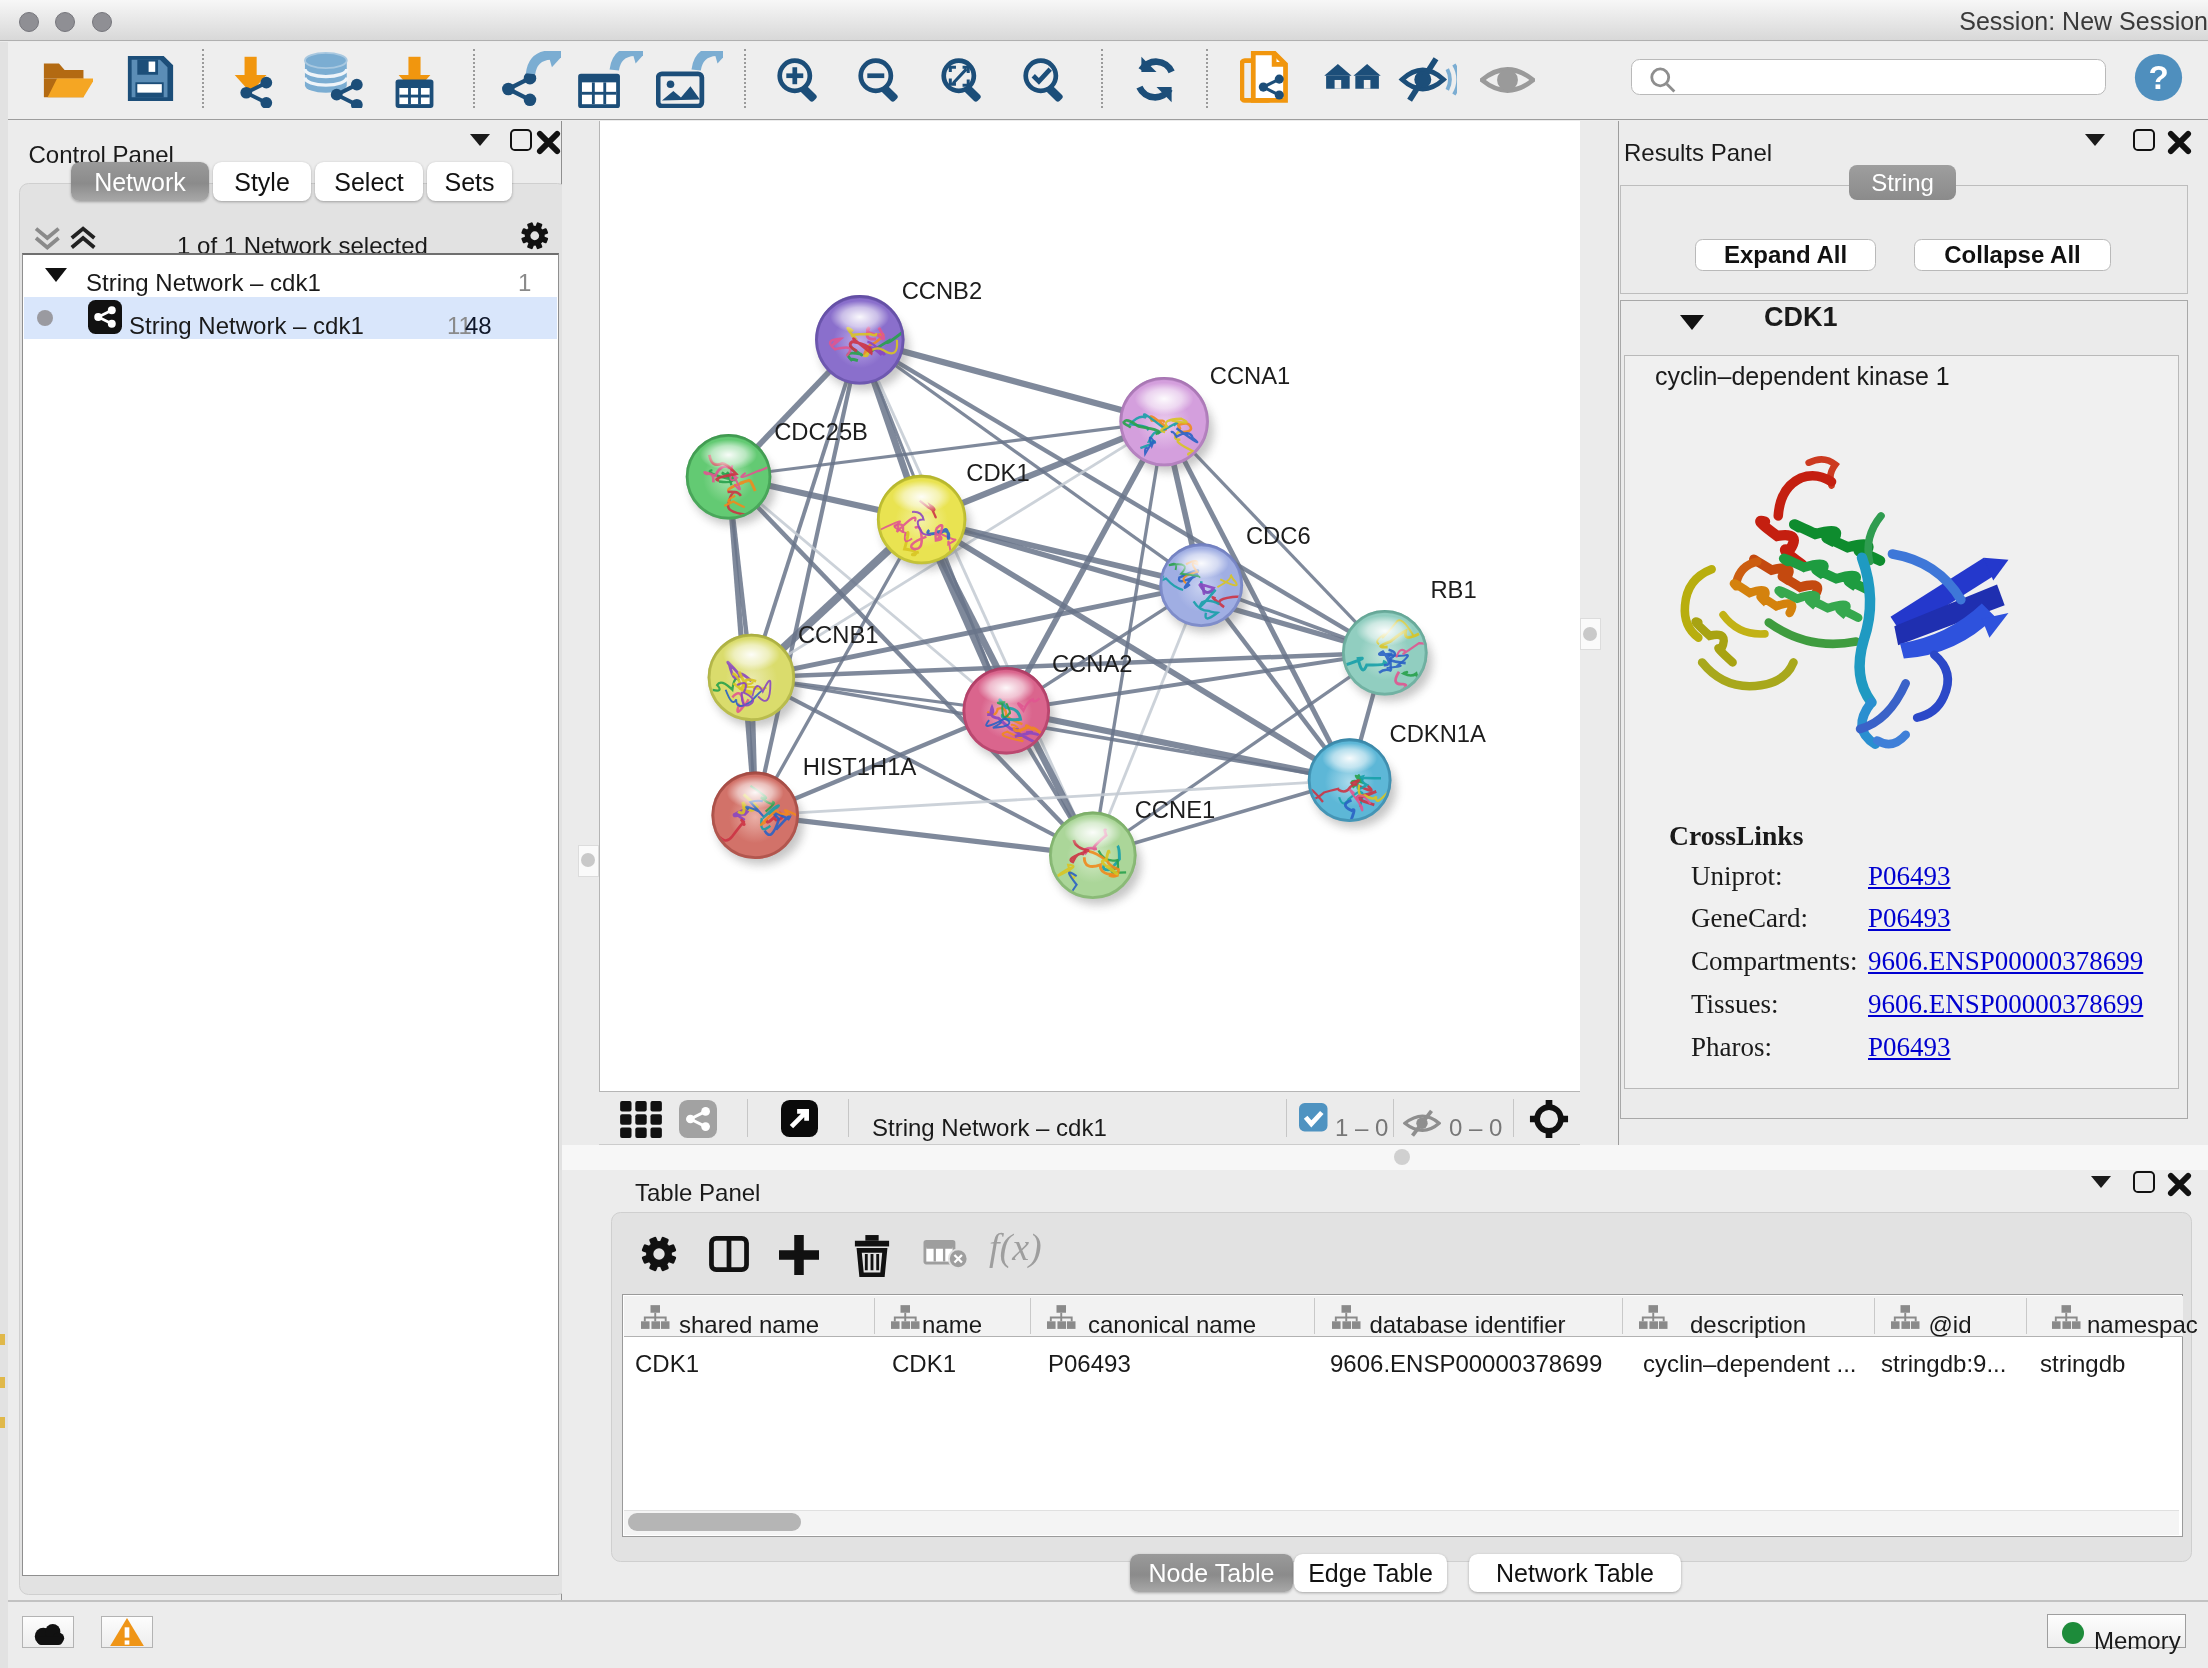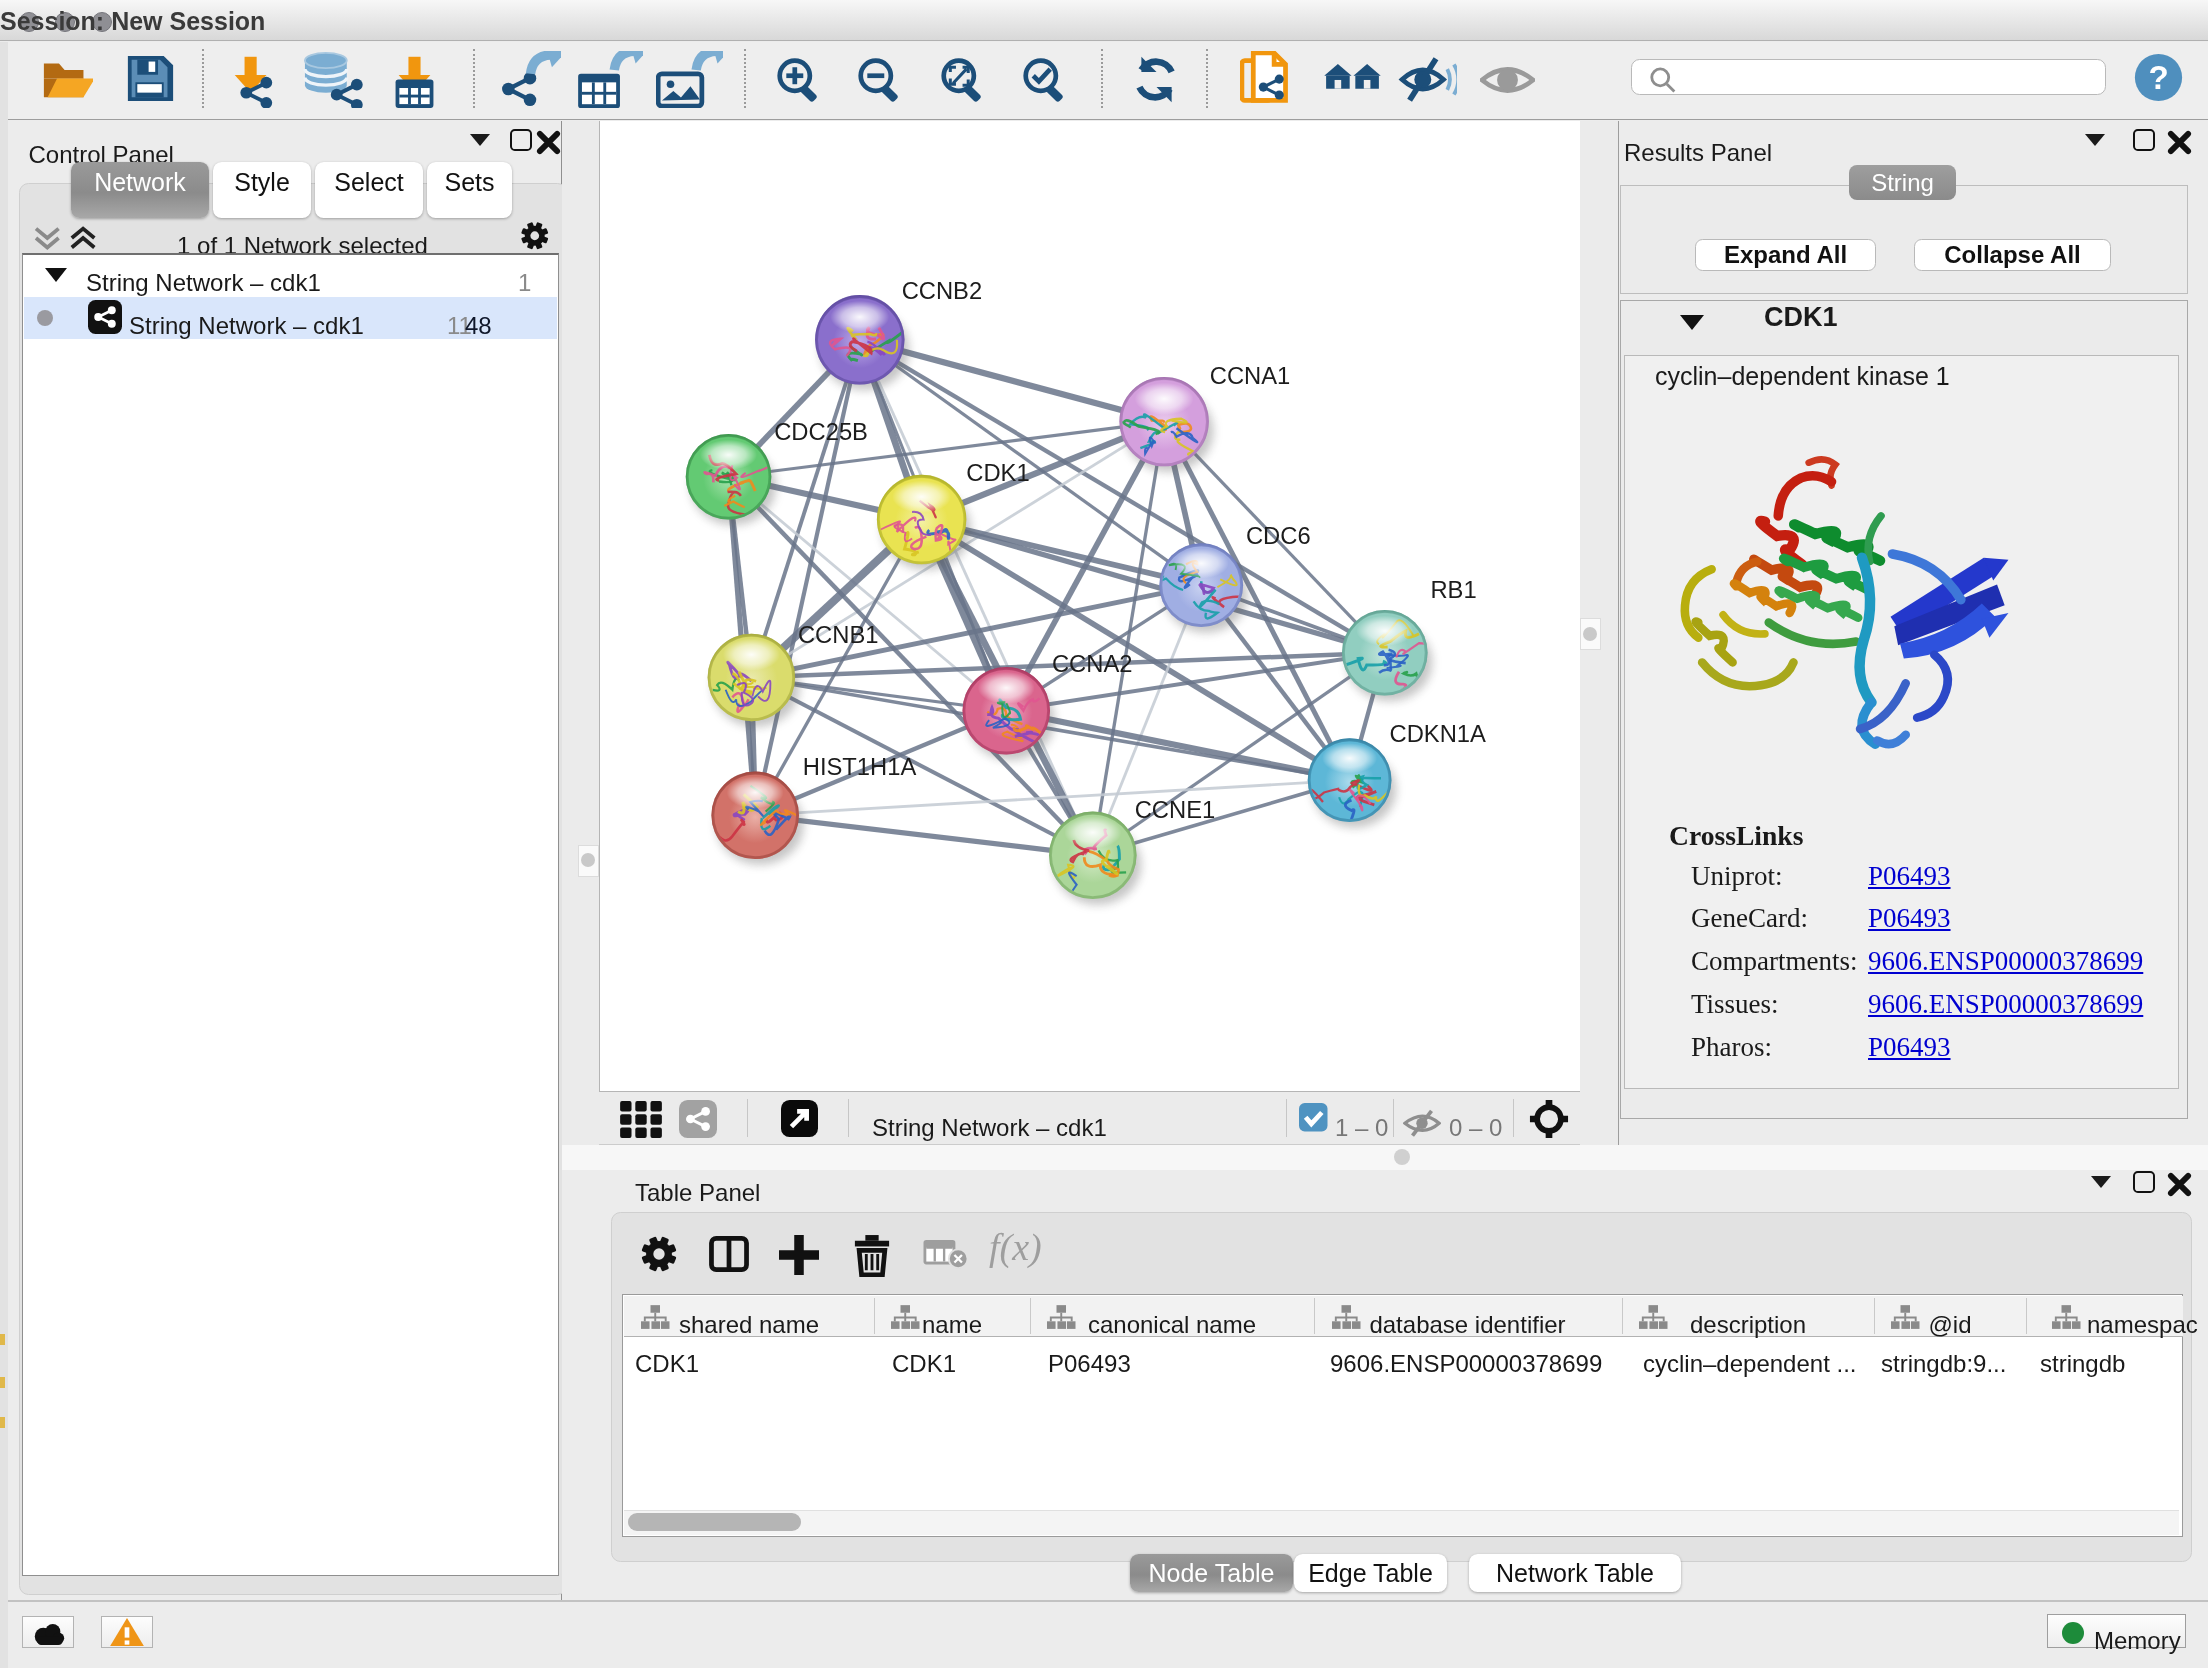--- a/index.html
+++ b/index.html
@@ -1,35 +1,35 @@
 <!DOCTYPE html>
 <html style="font-size:15px"><head><meta charset="utf-8"><style>
 html,body{margin:0;padding:0;}
 body{width:2208px;height:1668px;background:#ececec;font-family:"Liberation Sans",sans-serif;
  overflow:hidden;position:relative;color:#1a1a1a;}
 .abs{position:absolute;}
 .tri{width:0;height:0;border-left:10.5px solid transparent;border-right:10.5px solid transparent;
  border-top:12.4px solid #1a1a1a;}
 .maxb{width:18px;height:18px;border:2.9px solid #111;border-radius:4.8px;}
-.tab{position:absolute;height:56px;background:#ffffff;border-radius:8.6px;
+.tab{position:absolute;height:39px;background:#ffffff;border-radius:8.6px;
  box-shadow:0 1px 2.9px rgba(0,0,0,0.3);text-align:center;font-size:25px;line-height:40px;color:#111;}
 .tab.act{background:linear-gradient(#9a9a9a,#8b8b8b 55%,#a8a8a8);color:#fff;}
 .btn{position:absolute;background:#fff;border:1.9px solid #b9b9b9;border-radius:7.6px;
  text-align:center;font-size:24px;color:#111;font-weight:bold;}
 .t25{position:absolute;font-size:24px;white-space:nowrap;margin-top:8px;}
 .link{font-family:"Liberation Serif",serif;color:#0000d0;text-decoration:underline;}
 .serif{font-family:"Liberation Serif",serif;}
 .vsep{position:absolute;width:0;height:59px;border-left:2.9px dotted #9a9a9a;}
 .dvr{position:absolute;width:0;height:38px;border-left:1.9px solid #c6c6c6;}
 </style></head><body>
 <div class="abs" style="left:0;top:0;width:2208px;height:40px;background:linear-gradient(#f7f7f7,#d8d8d8);border-bottom:1.9px solid #b0b0b0"></div>
 <div class="abs" style="left:19px;top:12.4px;width:18px;height:18px;border-radius:50%;background:#8f8f94;border:1px solid #76767c"></div>
 <div class="abs" style="left:55px;top:12.4px;width:18px;height:18px;border-radius:50%;background:#8f8f94;border:1px solid #76767c"></div>
 <div class="abs" style="left:92px;top:12.4px;width:18px;height:18px;border-radius:50%;background:#8f8f94;border:1px solid #76767c"></div>
-<div class="abs" style="left:0;top:6.7px;width:2208px;text-align:left;font-size:25px;font-weight:bold;color:#3a3a3a">Session: New Session</div>
+<div class="abs" style="left:0;top:6.7px;width:2208px;text-align:right;font-size:25px;font-weight:normal;color:#3a3a3a">Session: New Session</div>
 <div class="abs" style="left:0;top:42px;width:2208px;height:77px;background:#eeeeee;border-bottom:1.9px solid #9d9d9d"></div>
 <div class="vsep" style="left:202px;top:49px"></div>
 <div class="vsep" style="left:473px;top:49px"></div>
 <div class="vsep" style="left:744px;top:49px"></div>
 <div class="vsep" style="left:1101px;top:49px"></div>
 <div class="vsep" style="left:1206px;top:49px"></div>
 <svg class="abs" style="left:40px;top:54px" width="53" height="49" viewBox="0 0 56 52">
     <path d="M4 10 h16 l6 7 h20 v9 h-42 z" fill="#b36a12"></path>
     <path d="M4 26 h42 v20 h-42 z" fill="#b36a12"></path>
     <path d="M8 46 l10 -20 h40 l-12 20 z" fill="#f5a623"></path>

